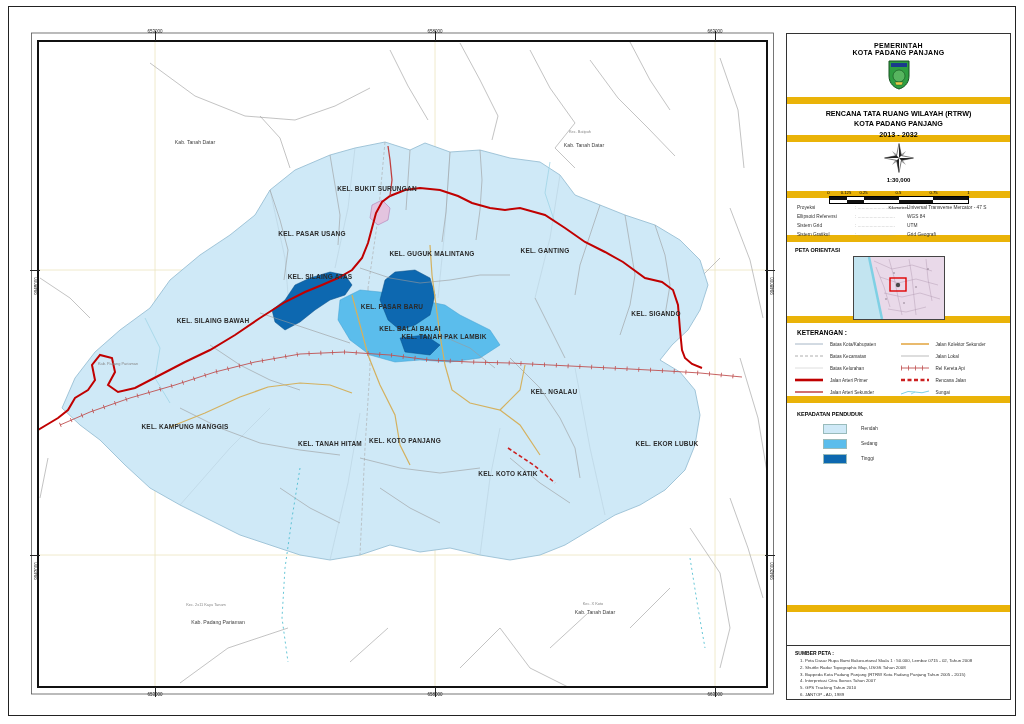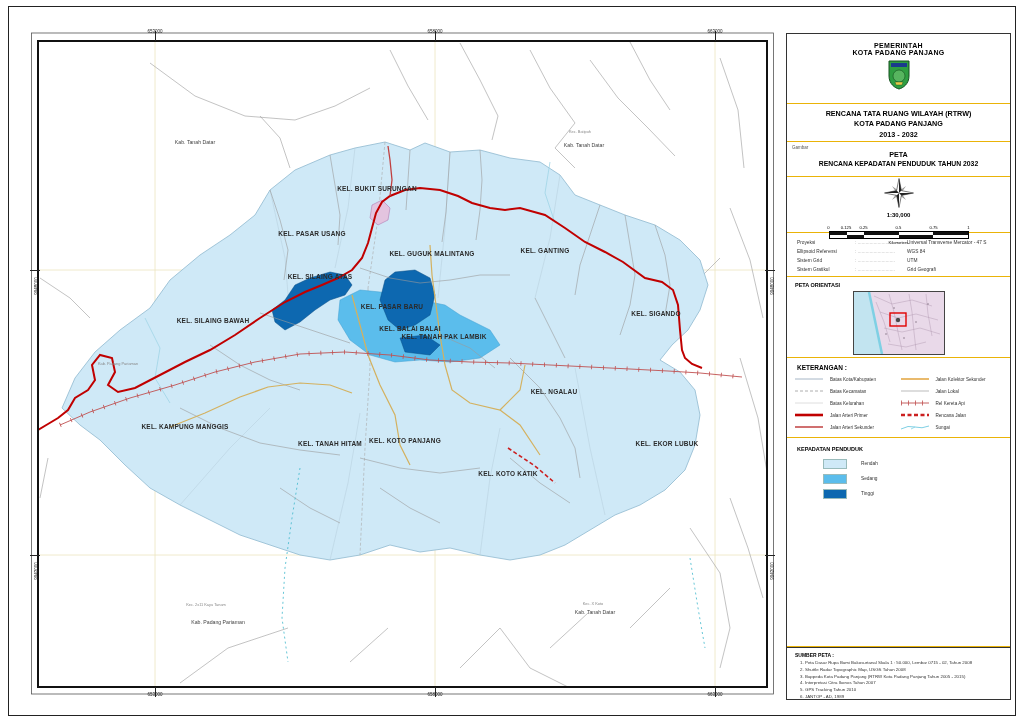--- a/index.html
+++ b/index.html
@@ -14,21 +14,21 @@
   .region-label{position:absolute;transform:translate(-50%,-50%);white-space:nowrap;color:#444;}
   .region-label.kab{font-size:5.2px;}
   .region-label.kec{font-size:3.9px;color:#888;}
   .coord{position:absolute;font-size:4.5px;color:#222;white-space:nowrap;}
   .coord.side{transform:rotate(-90deg) translate(-50%,-50%);transform-origin:left top;}
   .tickmark{position:absolute;background:#222;}
 
   
   .panel{position:absolute;left:786px;top:33px;width:225px;height:667px;border:1px solid #333;
          display:flex;flex-direction:column;background:#fff;box-sizing:border-box;}
-  .sec{border-bottom:1px solid #eab308;box-sizing:border-box;position:relative;flex:none;}
+  .sec{border-bottom:7px solid #eab308;box-sizing:border-box;position:relative;flex:none;}
   .sec:last-child{border-bottom:none;}
   .sec-header{height:70px;text-align:center;padding-top:8px;}
   .sec-header .l1,.sec-header .l2{font-weight:bold;font-size:7px;letter-spacing:.3px;}
   .sec-title{height:38px;text-align:center;padding-top:5px;}
   .sec-title div{font-weight:bold;font-size:7.2px;line-height:1.45;}
   .sec-gambar{height:35px;}
   .gambar-tag{position:absolute;left:5px;top:3px;font-size:4.5px;color:#555;}
   .sec-gambar .l1{text-align:center;font-weight:bold;font-size:7.2px;margin-top:8px;}
   .sec-gambar .l2{text-align:center;font-weight:bold;font-size:6.8px;margin-top:1px;}
   .sec-scale{height:56px;text-align:center;padding-top:1px;}
@@ -269,25 +269,20 @@
       <path d="M9,24 h8 l-1,3 h-6 Z" fill="#e8c84a" stroke="#14501f" stroke-width="0.4"></path>
     </svg>
   </div>
 
   <div class="sec sec-title">
     <div>RENCANA TATA RUANG WILAYAH (RTRW)</div>
     <div>KOTA PADANG PANJANG</div>
     <div>2013 - 2032</div>
   </div>
 
-  <div class="sec sec-gambar">
-    <div class="gambar-tag">Gambar</div>
-    <div class="l1">PETA</div>
-    <div class="l2">RENCANA KEPADATAN PENDUDUK TAHUN 2032</div>
-  </div>
 
   <div class="sec sec-scale">
     <svg width="30" height="30" viewBox="0 0 30 30">
       <g transform="rotate(45 15 15)">
         <path d="M15,5 L16.5,13.5 L25,15 L16.5,16.5 L15,25 L13.5,16.5 L5,15 L13.5,13.5 Z" fill="#9a9a9a"></path>
       </g>
       <path d="M15,0.5 L17.4,12.6 L29.5,15 L17.4,17.4 L15,29.5 L12.6,17.4 L0.5,15 L12.6,12.6 Z" fill="#fff" stroke="#222" stroke-width="0.6"></path>
       <path d="M15,0.5 L17.4,12.6 L15,15 Z M29.5,15 L17.4,17.4 L15,15 Z M15,29.5 L12.6,17.4 L15,15 Z M0.5,15 L12.6,12.6 L15,15 Z" fill="#222"></path>
     </svg>
     <div class="scale-ratio">1:30,000</div>

